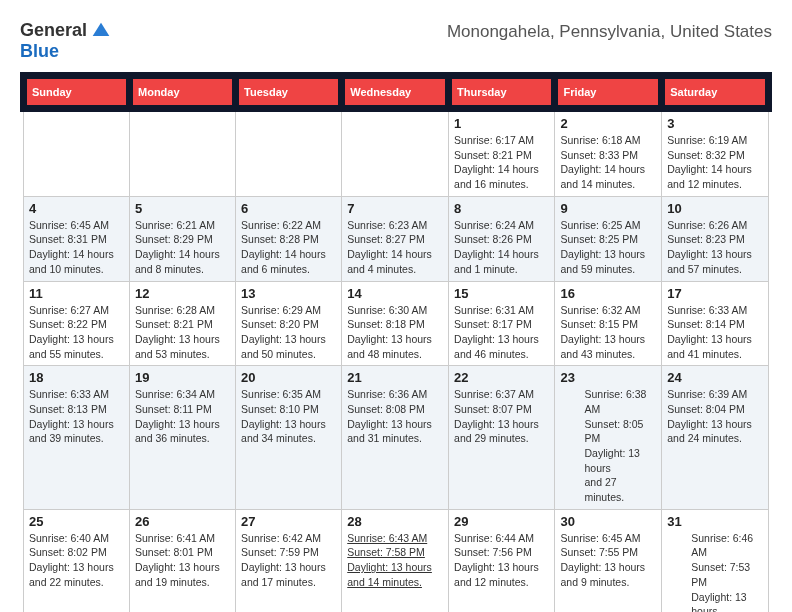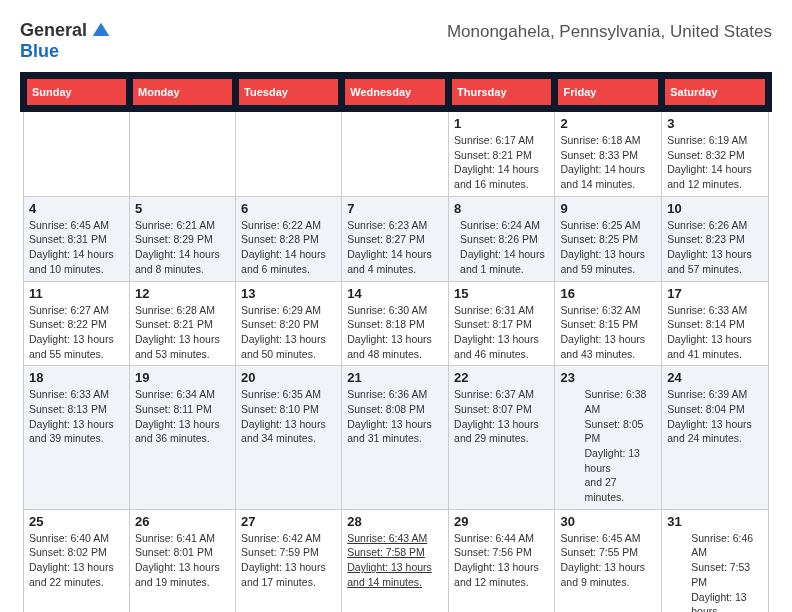--- a/index.html
+++ b/index.html
@@ -184,21 +184,21 @@
         </td>
         <td>
           <div class="day-number">7</div>
           <div class="day-info" style="white-space: pre-line;">Sunrise: 6:23 AM
 Sunset: 8:27 PM
 Daylight: 14 hours
 and 4 minutes.</div>
         </td>
         <td>
           <div class="day-number">8</div>
-          <div class="day-info" style="white-space: pre-line; margin-left: 6px;">Sunrise: 6:24 AM
+          <div class="day-info" style="white-space: pre-line;">Sunrise: 6:24 AM
 Sunset: 8:26 PM
 Daylight: 14 hours
 and 1 minute.</div>
         </td>
         <td>
           <div class="day-number">9</div>
           <div class="day-info" style="white-space: pre-line;">Sunrise: 6:25 AM
 Sunset: 8:25 PM
 Daylight: 13 hours
 and 59 minutes.</div>

